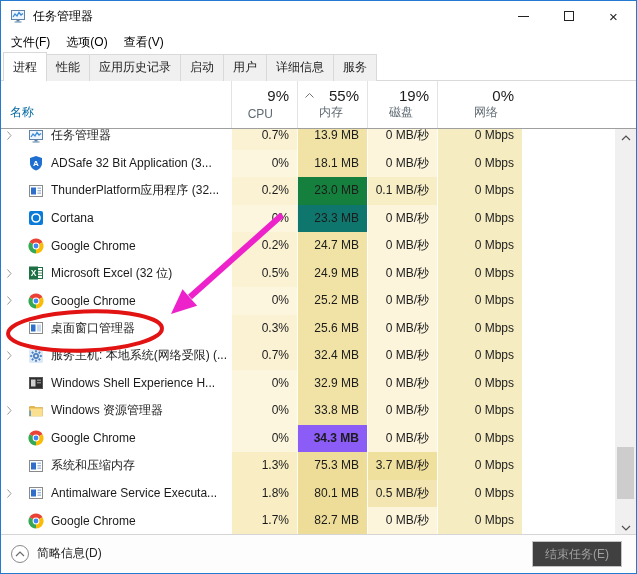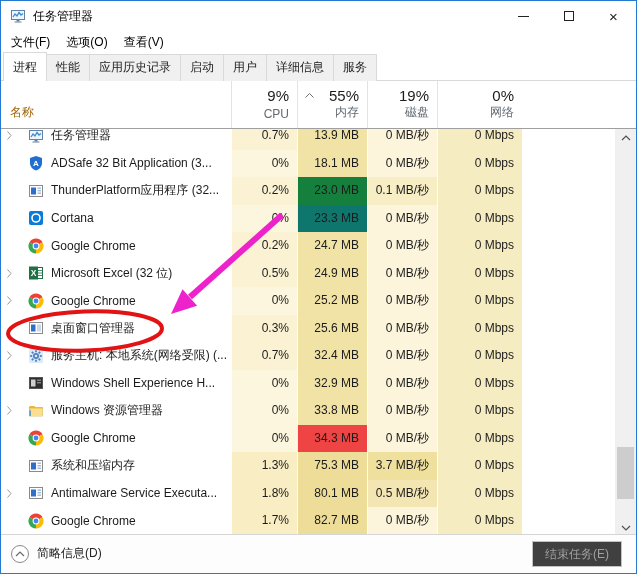--- a/index.html
+++ b/index.html
@@ -29,24 +29,24 @@
   
   .tabstrip { height:27px; position:relative; padding-left:2px; display:flex; align-items:flex-end; }
   .tabstrip::after { content:""; position:absolute; left:0; right:0; bottom:0; height:1px; background:#d9d9d9; }
   .tab { position:relative; padding:4px 9px 5px 9px; border:1px solid #d9d9d9; border-bottom:none;
          background:#f0f0f0; margin-right:-1px; color:#222; z-index:1; }
   .tab.active { background:#fff; z-index:3; padding-top:6px; }
   .tab.active::after { content:""; position:absolute; left:0; right:0; bottom:-1px; height:1px; background:#fff; }
 
   
   .colheader { position:relative; height:48px; background:#fff; border-bottom:1px solid #9f9f9f; }
-  .name-label { position:absolute; left:9px; bottom:7px; color:#a16207; }
+  .name-label { position:absolute; left:9px; bottom:7px; color:#0369a1; }
   .hcell { position:absolute; top:0; bottom:0; border-left:1px solid #e3e3e3; text-align:right; }
   .hcell .pct { position:absolute; right:8px; top:6px; font-size:15px; color:#1c1c1c; }
-  .hcell .lbl { position:absolute; right:8px; bottom:7px; font-size:12px; color:#5f6a72; }
+  .hcell .lbl { position:absolute; right:24px; bottom:7px; font-size:12px; color:#5f6a72; }
   .hcell .sort { position:absolute; left:7px; top:12px; }
   .hsep-name { position:absolute; left:230px; top:0; bottom:0; width:1px; background:#e3e3e3; }
 
   
   .list { position:absolute; top:128px; left:0; width:614px; height:407px; overflow:hidden; background:#fff; }
   .row { position:relative; display:flex; height:27.5px; align-items:center; }
   .row .expander { position:absolute; left:6px; top:0; bottom:0; width:12px; display:flex; align-items:center; }
   .row .ricon { position:absolute; left:27px; width:16px; height:16px; }
   .row .rname { position:absolute; left:50px; right:auto; white-space:nowrap; color:#1b1b1b; }
   .cell { position:absolute; top:0; bottom:0; text-align:right; padding-right:8px; line-height:27.5px;
@@ -325,21 +325,21 @@
       <div class="row">
         <span class="ricon"><svg width="16" height="16" viewBox="0 0 16 16">
             <path d="M8 8 L1.5 4.25 A7.5 7.5 0 0 1 14.5 4.25 Z" fill="#ea4335"></path>
             <path d="M8 8 L14.5 4.25 A7.5 7.5 0 0 1 8 15.5 Z" fill="#fbbc05"></path>
             <path d="M8 8 L8 15.5 A7.5 7.5 0 0 1 1.5 4.25 Z" fill="#34a853"></path>
             <circle cx="8" cy="8" r="3.4" fill="#fff"></circle>
             <circle cx="8" cy="8" r="2.4" fill="#4285f4"></circle>
           </svg></span>
         <span class="rname">Google Chrome</span>
         <span class="cell" style="left: 230px; width: 66px; background: rgb(253, 246, 223);">0%</span>
-        <span class="cell" style="left: 296px; width: 70px; background: #ef4444;">34.3 MB</span>
+        <span class="cell" style="left: 296px; width: 70px; background: #8b5cf6; font-weight: bold;">34.3 MB</span>
         <span class="cell" style="left: 366px; width: 70px; background: rgb(252, 245, 220);">0 MB/秒</span>
         <span class="cell" style="left: 436px; width: 85px; background: rgb(246, 236, 194);">0 Mbps</span>
       </div>
       <div class="row">
         <span class="ricon"><svg width="16" height="16" viewBox="0 0 16 16">
             <rect x="1.5" y="2.5" width="13" height="11" fill="#fff" stroke="#8a8a8a"></rect>
             <rect x="3" y="4.5" width="5" height="7" fill="#2f6fca"></rect>
             <rect x="9.5" y="4.5" width="3.5" height="1.4" fill="#9db9d8"></rect>
             <rect x="9.5" y="7" width="3.5" height="1.4" fill="#9db9d8"></rect>
             <rect x="9.5" y="9.5" width="3.5" height="1.4" fill="#9db9d8"></rect>

